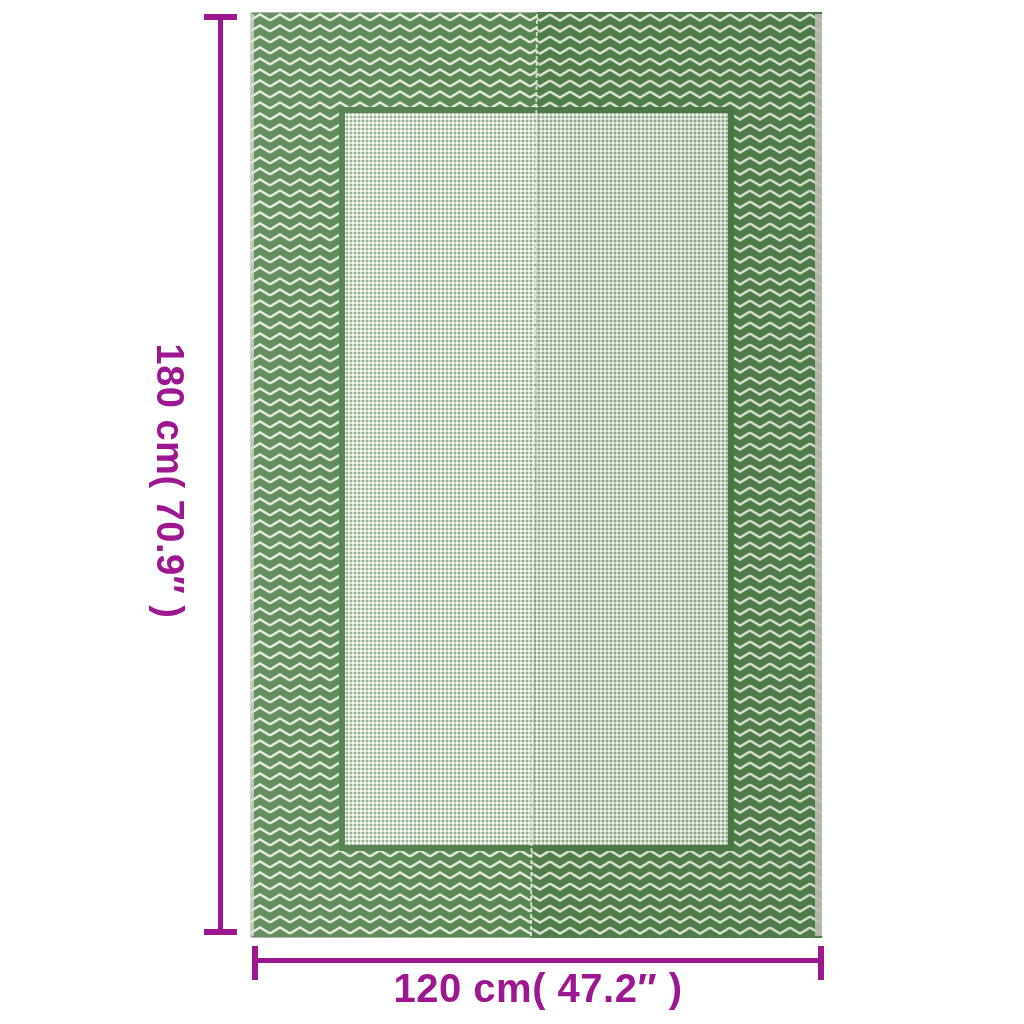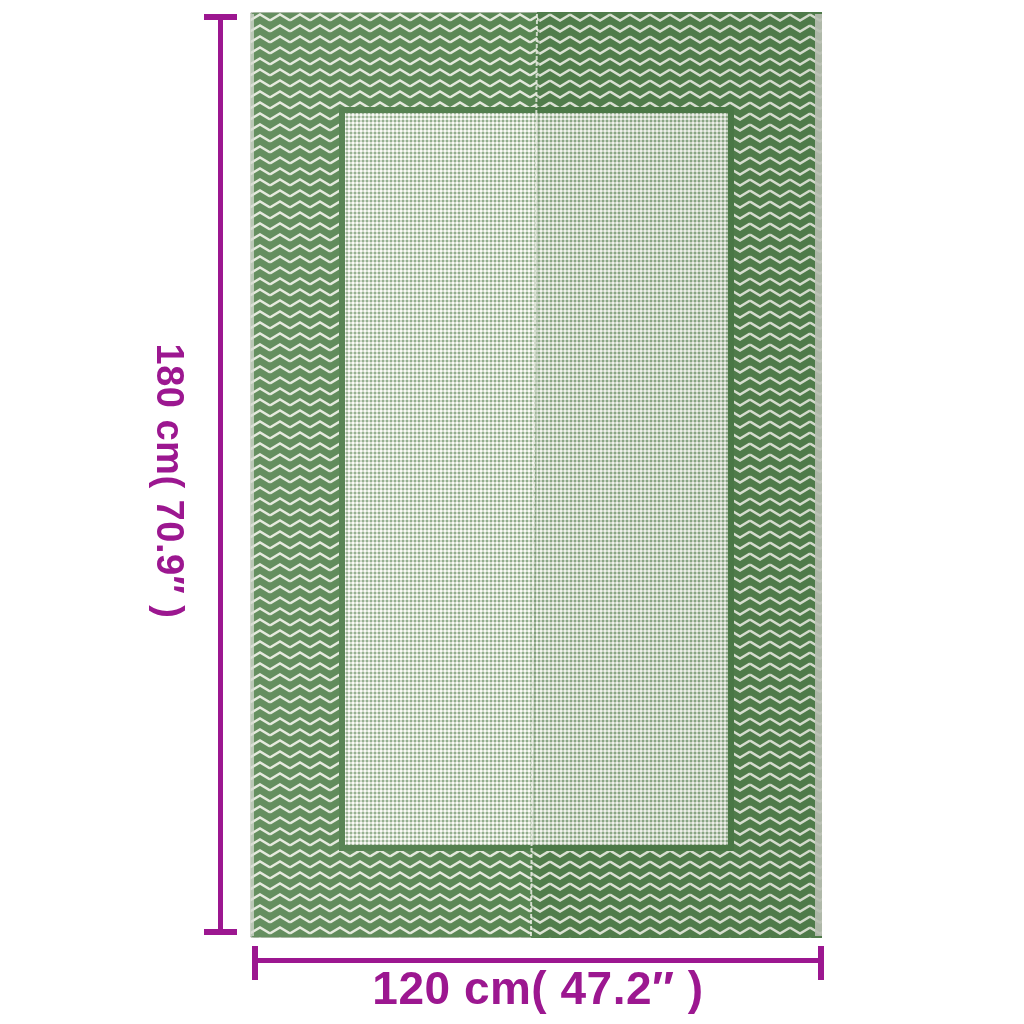--- a/index.html
+++ b/index.html
@@ -20,21 +20,21 @@
   .dim-label{
     position:absolute;color:#9C1790;font-weight:bold;
     white-space:nowrap;text-align:center;letter-spacing:0.5px;
   }
   #v-label{
     left:20px;top:459px;width:300px;height:44px;line-height:44px;
     font-size:38px;transform:rotate(90deg);
   }
   #h-label{
     left:252px;top:966px;width:572px;height:44px;line-height:44px;
-    font-size:46px;
+    font-size:40px;
   }
 </style>
 </head>
 <body>
 
 <div class="stage">
 
   <div class="rug-wrap">
     <svg width="572" height="926" viewBox="0 0 572 926" xmlns="http://www.w3.org/2000/svg">
       <defs>

